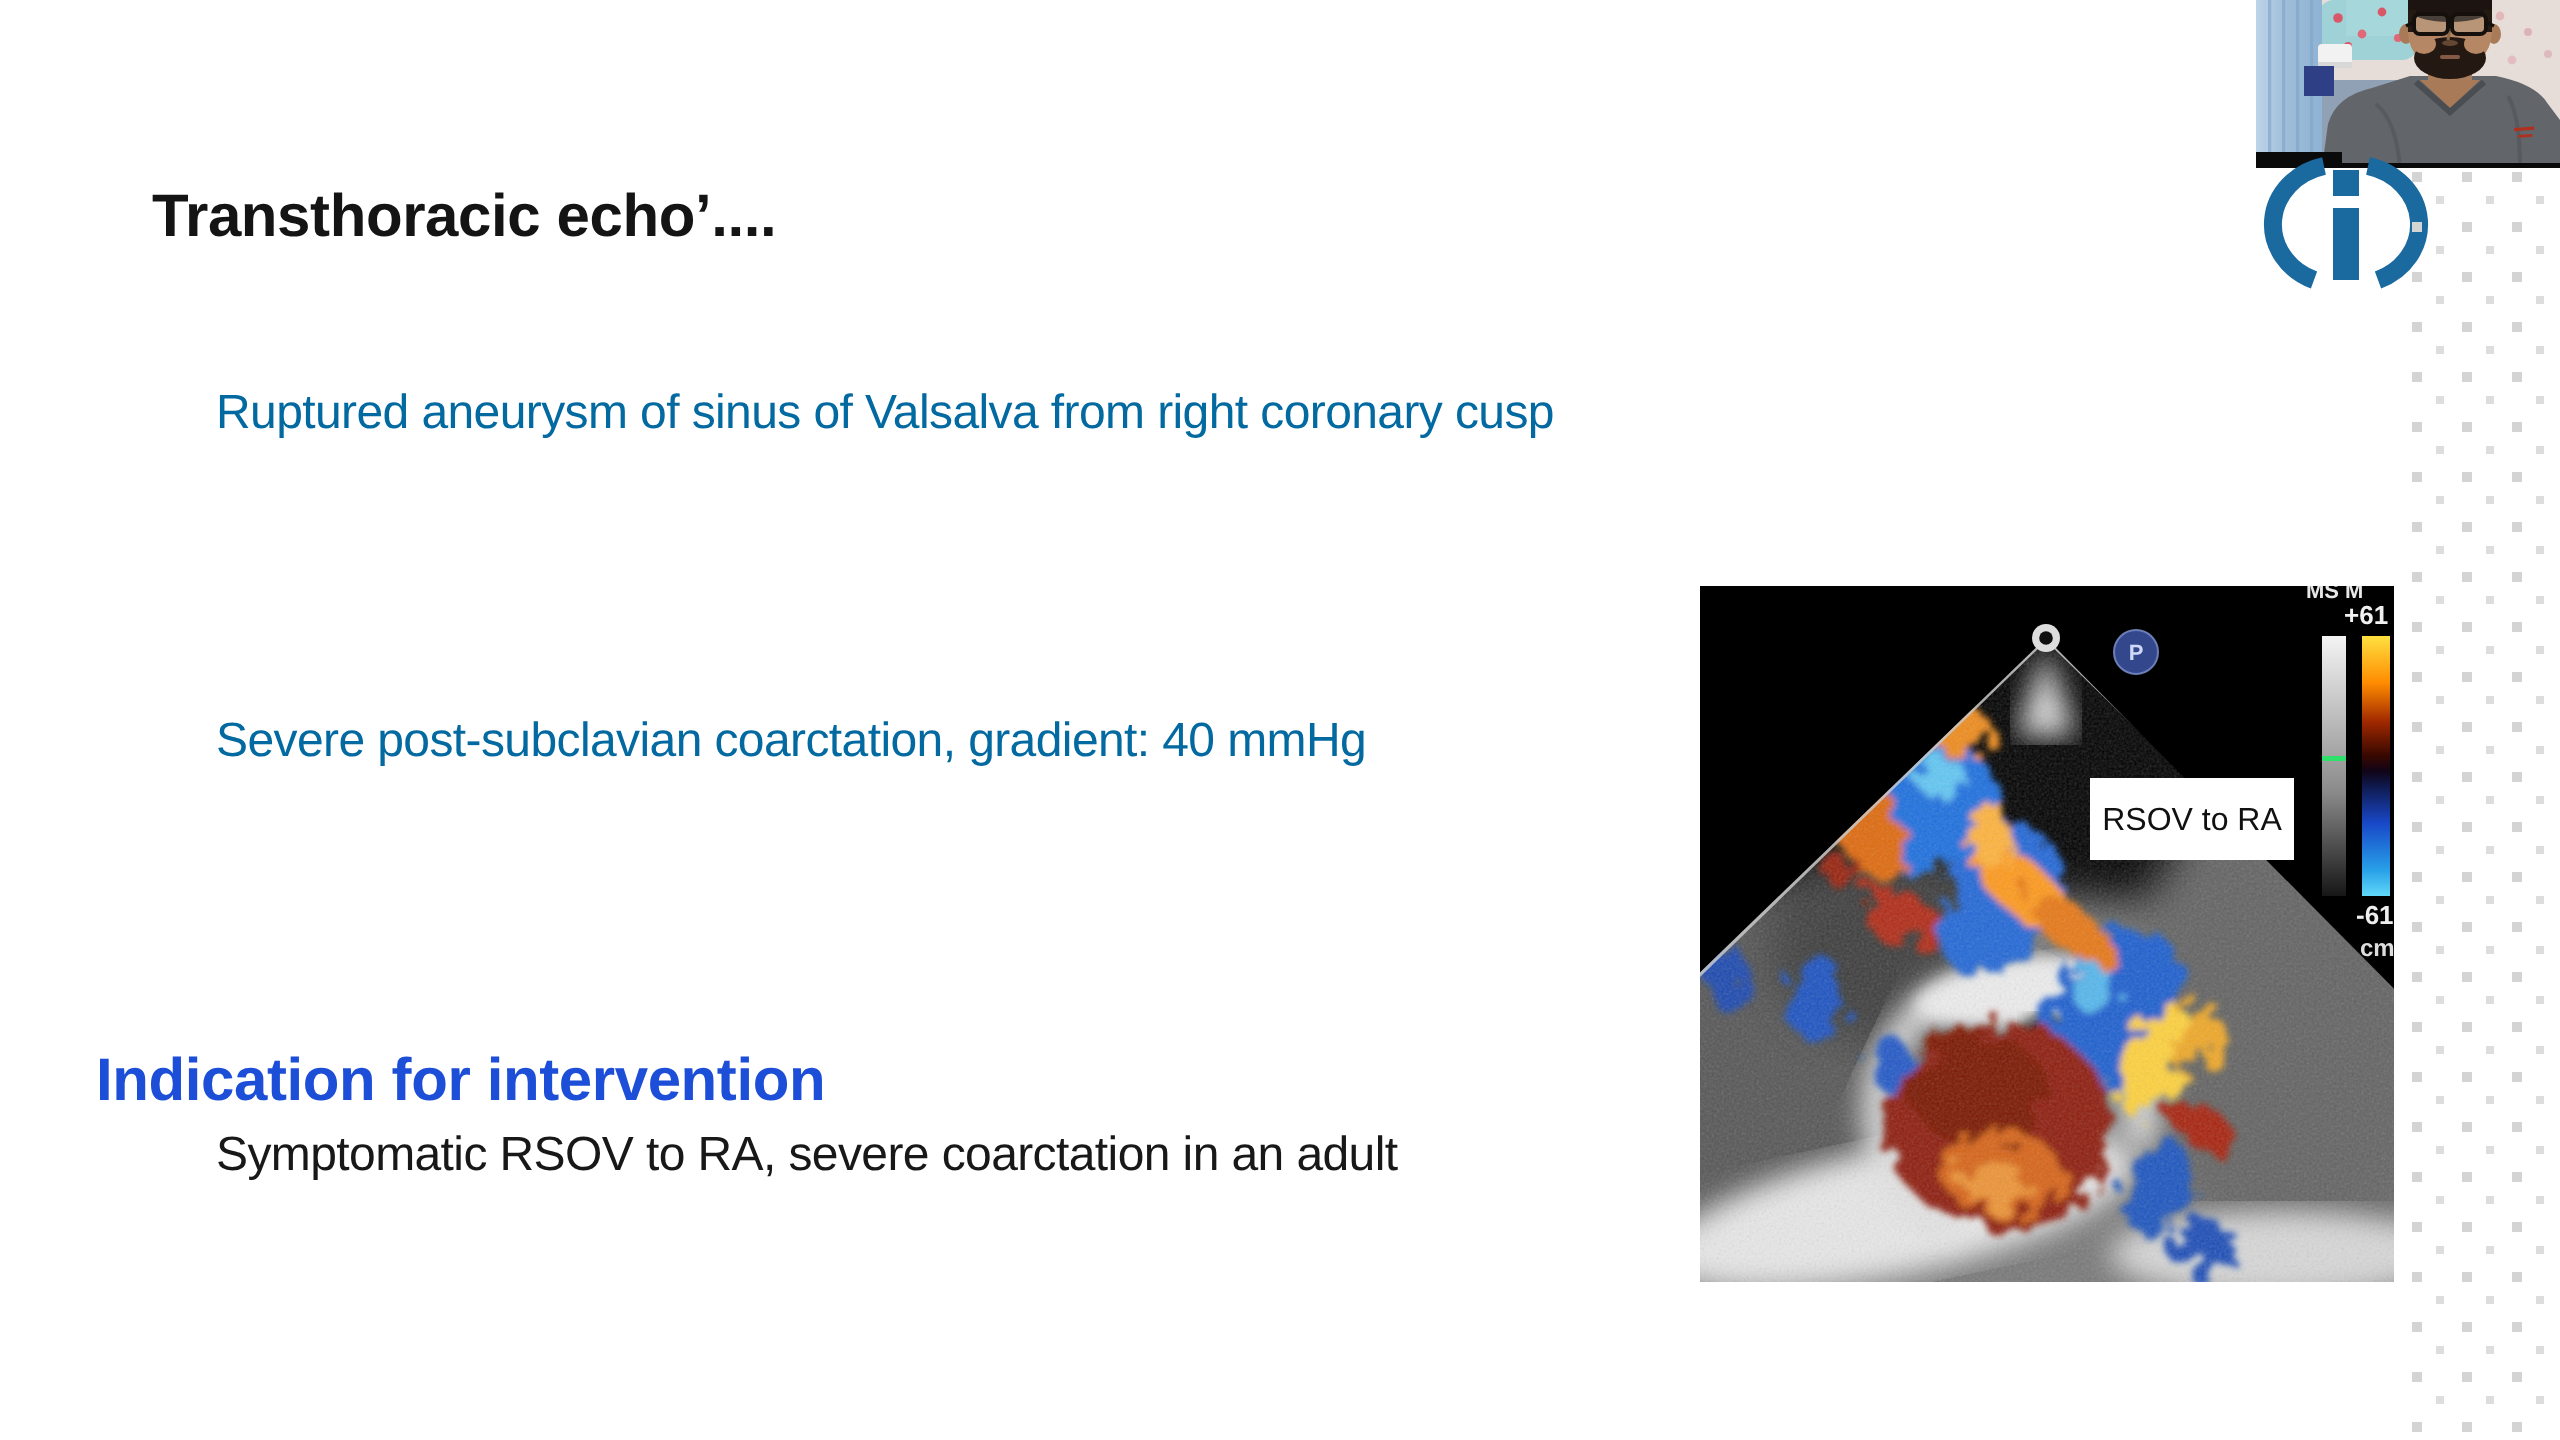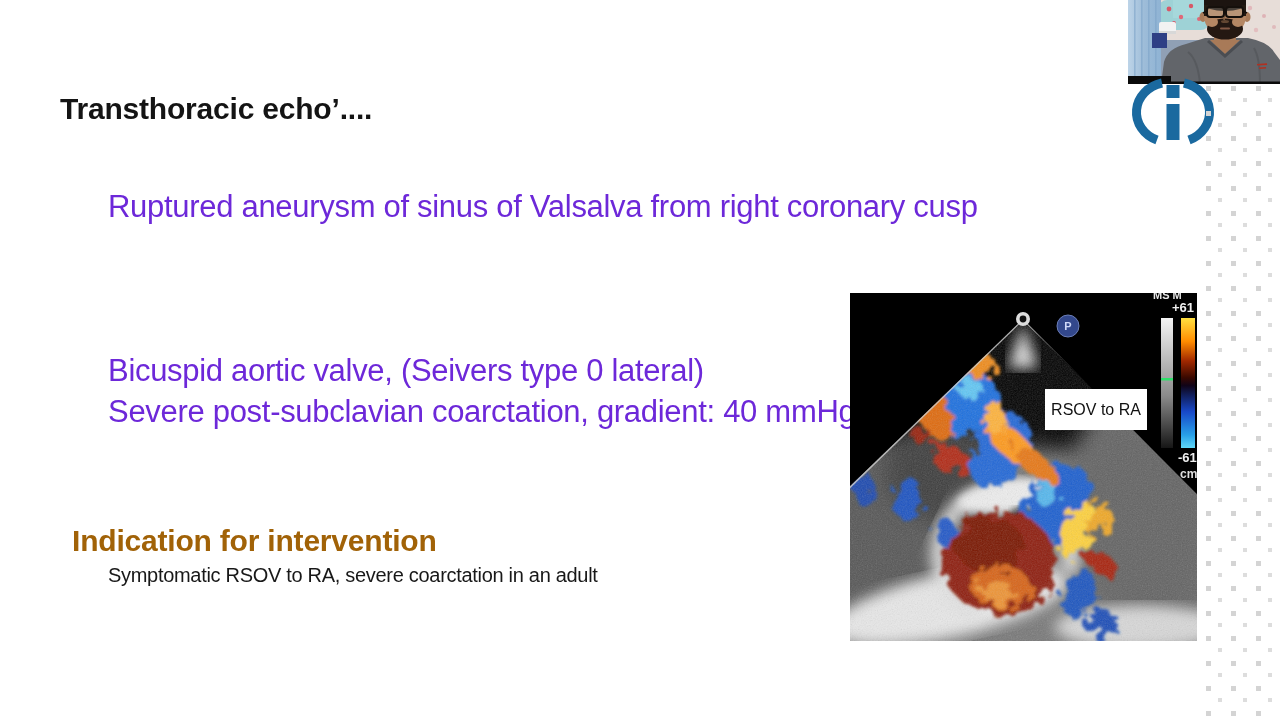--- a/index.html
+++ b/index.html
@@ -2,45 +2,44 @@
 <html><head>
 <meta charset="utf-8">
 <style>
   html,body{margin:0;padding:0;}
   body{
     width:1280px;height:720px;position:relative;overflow:hidden;
     background:#ffffff;font-family:"Liberation Sans",sans-serif;color:#1a1a1a;
   }
   .abs{position:absolute;}
   .page-title{
-    left:60px;top:92px;font-size:30px;font-weight:bold;letter-spacing:-0.2px;color:#141414;
+    left:76px;top:92px;font-size:30px;font-weight:bold;letter-spacing:-0.2px;color:#141414;
   }
-  .text-block{left:108px;font-size:31px;line-height:41px;letter-spacing:-0.3px;color:#6d28d9;}
+  .text-block{left:108px;font-size:24px;line-height:41px;letter-spacing:-0.3px;color:#0369a1;}
   .text-block .line{white-space:nowrap;}
   .section-heading{
-    left:72px;top:524px;font-size:30px;font-weight:bold;letter-spacing:-0.2px;color:#a16207;
+    left:48px;top:524px;font-size:30px;font-weight:bold;letter-spacing:-0.2px;color:#1d4ed8;
   }
-  .indication-line{left:108px;top:564px;font-size:20px;letter-spacing:-0.3px;white-space:nowrap;color:#181818;}
+  .indication-line{left:108px;top:564px;font-size:24px;letter-spacing:-0.3px;white-space:nowrap;color:#181818;}
   .echo-wrap{left:850px;top:293px;width:347px;height:348px;}
   .webcam-wrap{left:1128px;top:0;width:152px;height:84px;}
   .logo-wrap{left:1128px;top:78px;width:90px;height:70px;}
   .dots-wrap{left:1206px;top:86px;width:74px;height:634px;}
   svg{display:block;}
 </style>
 </head>
 <body>
 
 <div class="abs page-title">Transthoracic echo’....</div>
 
 <div class="abs text-block" style="top:186px;">
   <div class="line">Ruptured aneurysm of sinus of Valsalva from right coronary cusp</div>
 </div>
 
 <div class="abs text-block" style="top:350px;">
-  <div class="line">Bicuspid aortic valve, (Seivers type 0 lateral)</div>
   <div class="line">Severe post-subclavian coarctation, gradient: 40 mmHg</div>
 </div>
 
 <div class="abs section-heading">Indication for intervention</div>
 <div class="abs indication-line">Symptomatic RSOV to RA, severe coarctation in an adult</div>
 
 <div class="abs echo-wrap">
 <svg width="347" height="348" viewBox="0 0 347 348">
   <defs>
     <clipPath id="sector">

